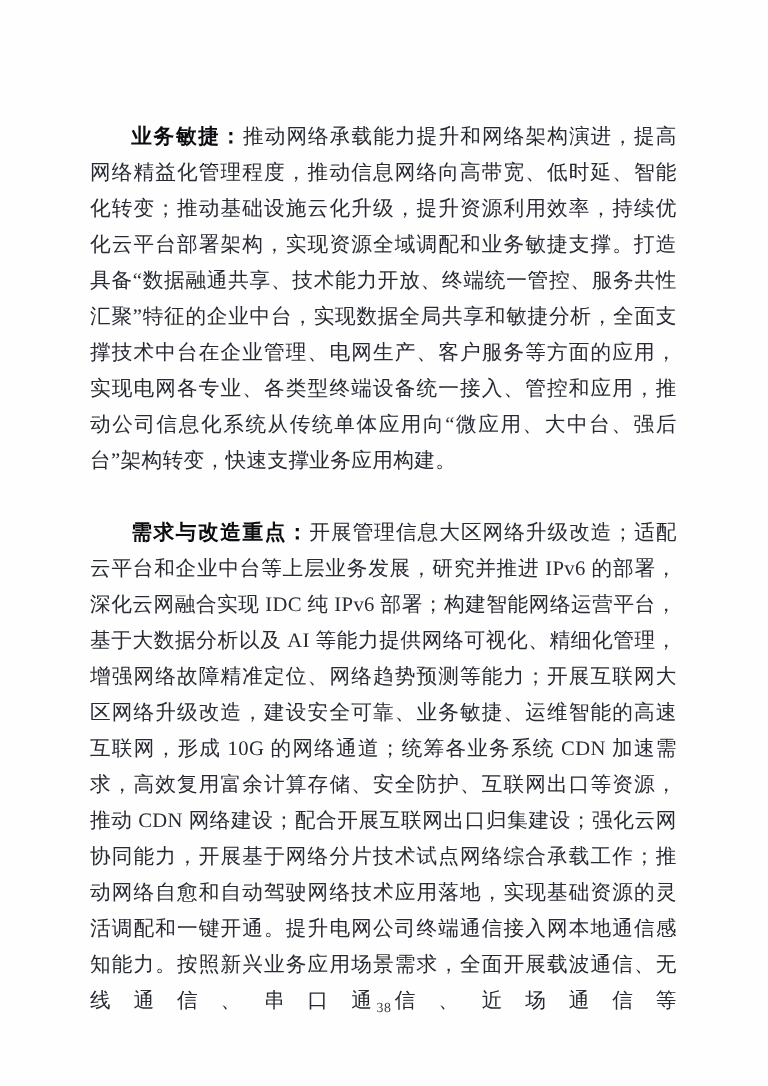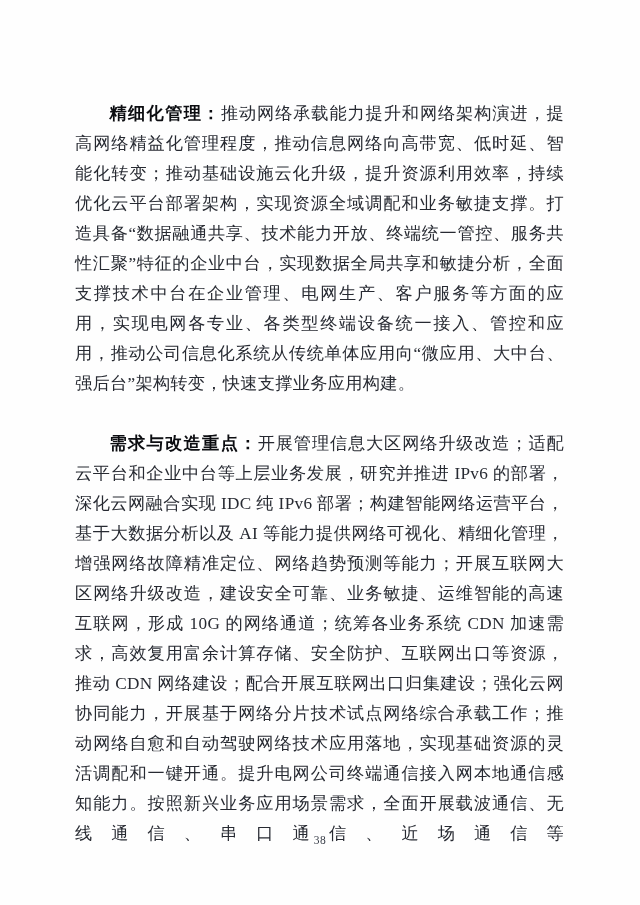--- a/index.html
+++ b/index.html
@@ -51,17 +51,17 @@
     letter-spacing: 0.5px;
     color: #363b46;
     font-family: "Liberation Serif", "DejaVu Serif", serif;
   }
 </style>
 </head>
 <body>
 
 <div class="page">
   <div class="content">
-    <p class="para"><span class="para-heading">精细化管理：</span><span>推动网络承载能力提升和网络架构演进，提高网络精益化管理程度，推动信息网络向高带宽、低时延、智能化转变；推动基础设施云化升级，提升资源利用效率，持续优化云平台部署架构，实现资源全域调配和业务敏捷支撑。打造具备“数据融通共享、技术能力开放、终端统一管控、服务共性汇聚”特征的企业中台，实现数据全局共享和敏捷分析，全面支撑技术中台在企业管理、电网生产、客户服务等方面的应用，实现电网各专业、各类型终端设备统一接入、管控和应用，推动公司信息化系统从传统单体应用向“微应用、大中台、强后台”架构转变，快速支撑业务应用构建。</span></p>
+    <p class="para"><span class="para-heading">业务敏捷：</span><span>推动网络承载能力提升和网络架构演进，提高网络精益化管理程度，推动信息网络向高带宽、低时延、智能化转变；推动基础设施云化升级，提升资源利用效率，持续优化云平台部署架构，实现资源全域调配和业务敏捷支撑。打造具备“数据融通共享、技术能力开放、终端统一管控、服务共性汇聚”特征的企业中台，实现数据全局共享和敏捷分析，全面支撑技术中台在企业管理、电网生产、客户服务等方面的应用，实现电网各专业、各类型终端设备统一接入、管控和应用，推动公司信息化系统从传统单体应用向“微应用、大中台、强后台”架构转变，快速支撑业务应用构建。</span></p>
     <p class="para justify-last"><span class="para-heading">需求与改造重点：</span><span>开展管理信息大区网络升级改造；适配云平台和企业中台等上层业务发展，研究并推进 IPv6 的部署，深化云网融合实现 IDC 纯 IPv6 部署；构建智能网络运营平台，基于大数据分析以及 AI 等能力提供网络可视化、精细化管理，增强网络故障精准定位、网络趋势预测等能力；开展互联网大区网络升级改造，建设安全可靠、业务敏捷、运维智能的高速互联网，形成 10G 的网络通道；统筹各业务系统 CDN 加速需求，高效复用富余计算存储、安全防护、互联网出口等资源，推动 CDN 网络建设；配合开展互联网出口归集建设；强化云网协同能力，开展基于网络分片技术试点网络综合承载工作；推动网络自愈和自动驾驶网络技术应用落地，实现基础资源的灵活调配和一键开通。提升电网公司终端通信接入网本地通信感知能力。按照新兴业务应用场景需求，全面开展载波通信、无线通信、串口通信、近场通信等</span></p>
   </div>
   <div class="page-number">38</div>
 </div>
 
 </body></html>

